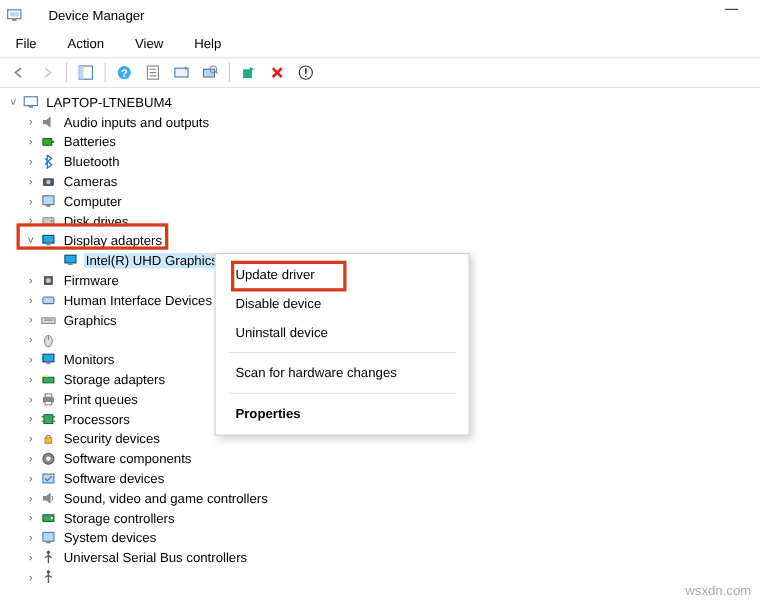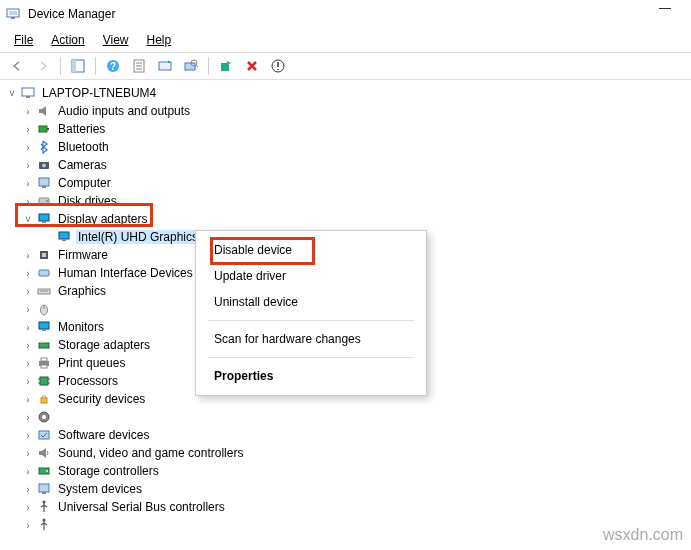--- a/index.html
+++ b/index.html
@@ -11,29 +11,29 @@
       height: 550px;
       overflow: hidden;
       position: relative;
     }
     .titlebar {
       display: flex;
       align-items: center;
       height: 28px;
       padding: 0 6px;
       position: relative;
+      gap: 16px;
     }
     .titlebar .title-icon { width: 16px; height: 16px; margin-right: 6px; }
     .titlebar .title { font-size: 12px; }
     .titlebar .minimize { position: absolute; right: 20px; top: 8px; width: 12px; height: 1px; background: #333; }
     .menubar {
       display: flex;
       padding: 2px 6px;
-      gap: 2px;
-      text-decoration: underline;
+      gap: 12px;
     }
     .menubar .menu-item {
       padding: 3px 8px;
       cursor: default;
     }
     .toolbar {
       display: flex;
       align-items: center;
       padding: 3px 6px;
       gap: 4px;
@@ -92,21 +92,21 @@
       padding: 6px 18px;
       font-size: 12px;
       cursor: default;
     }
     .context-item.bold { font-weight: 600; }
     .context-sep { height: 1px; background: #e0e0e0; margin: 5px 12px; }
     .watermark {
       position: absolute;
       right: 8px;
       bottom: 6px;
-      font-size: 16px;
+      font-size: 12px;
       color: #aaa;
     }
     svg { display: block; }
   </style>
 </head>
 <body>
 
 <div class="titlebar">
   <span class="title-icon">
     <svg width="16" height="16" viewBox="0 0 16 16">
@@ -392,20 +392,21 @@
     </div>
 
   <div class="tree-row indent-1">
       <span class="expander">›</span>
       <span class="node-icon">
         <svg width="14" height="14">
           <circle cx="7" cy="7" r="5" fill="#888" stroke="#555"></circle>
           <circle cx="7" cy="7" r="2" fill="#fff"></circle>
         </svg>
       </span>
+      <span class="label">Software components</span>
     </div>
 
   <div class="tree-row indent-1">
       <span class="expander">›</span>
       <span class="node-icon">
         <svg width="14" height="14">
           <rect x="2" y="3" width="10" height="8" fill="#bcd6f0" stroke="#4a7ab5"></rect>
           <path d="M4 7 L6 9 L10 5" stroke="#27d" fill="none"></path>
         </svg>
       </span>
@@ -461,22 +462,22 @@
       <span class="node-icon">
         <svg width="14" height="14">
           <path d="M7 2 L7 12 M7 5 L4 7 M7 5 L10 7" stroke="#555" stroke-width="1.2" fill="none"></path>
           <circle cx="7" cy="2" r="1.5" fill="#555"></circle>
         </svg>
       </span>
     </div>
 </div>
 
 <div class="context-menu">
+  <div class="context-item">Update driver</div>
   <div class="context-item">Disable device</div>
-  <div class="context-item">Update driver</div>
   <div class="context-item">Uninstall device</div>
   <div class="context-sep"></div>
   <div class="context-item">Scan for hardware changes</div>
   <div class="context-sep"></div>
   <div class="context-item bold">Properties</div>
 </div>
 
 <div class="highlight-red hl1"></div>
 <div class="highlight-red hl2"></div>
 

